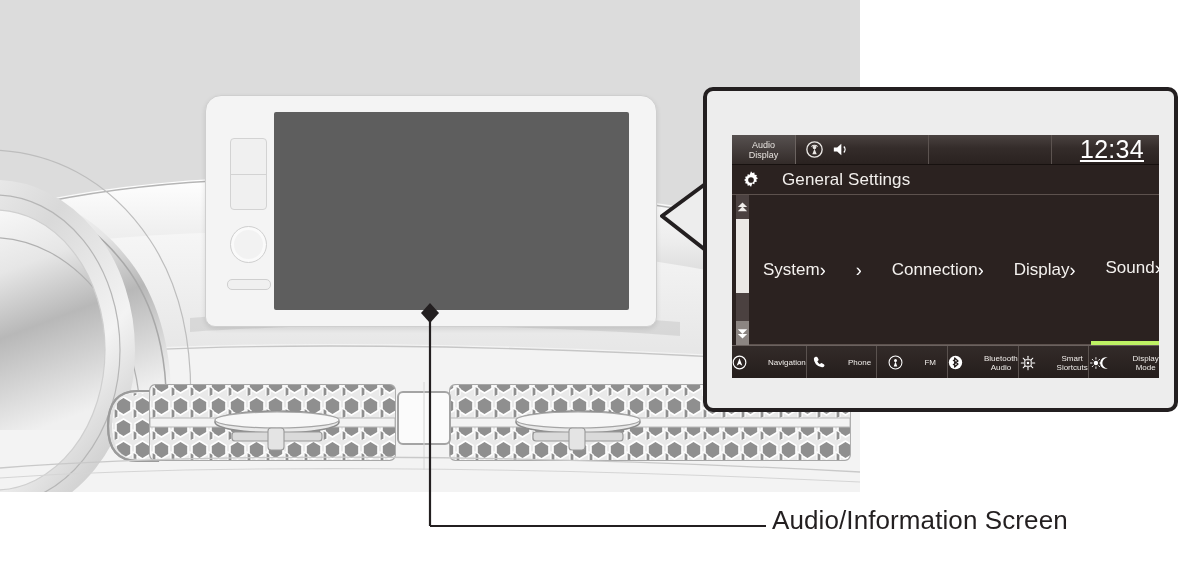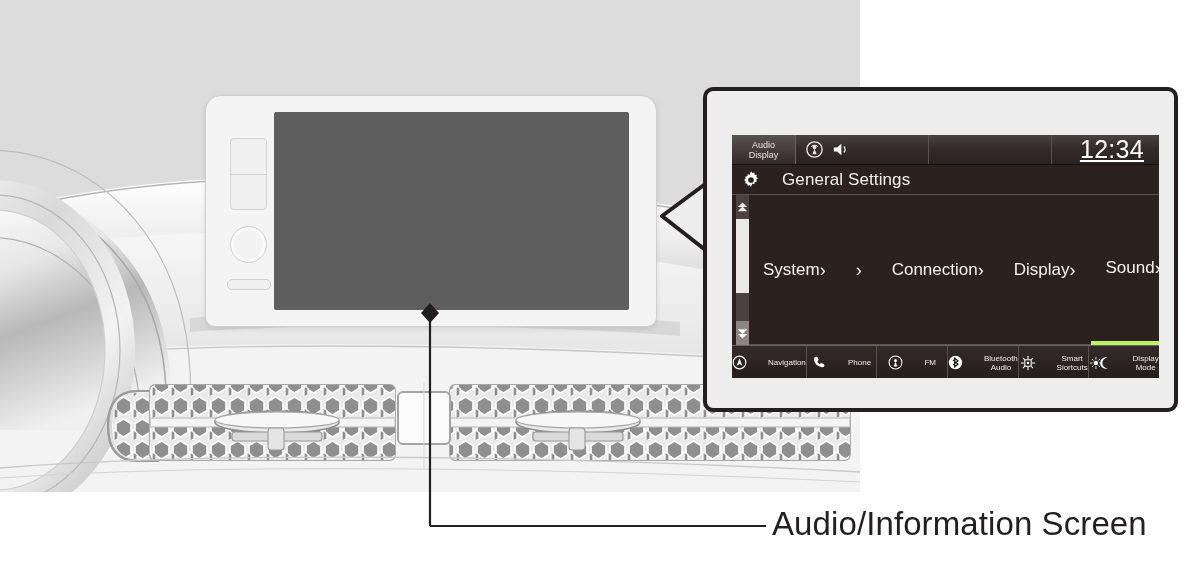--- a/index.html
+++ b/index.html
@@ -75,21 +75,21 @@
     background: #f0f0f0;
     border: 1px solid #cfcfcf;
     border-radius: 5px;
   }
 
   
   .leader { position: absolute; left: 0; top: 0; }
   .caption {
     position: absolute;
     left: 772px; top: 505px;
-    font-size: 33px;
+    font-size: 26px;
     color: #231f20;
     white-space: nowrap;
     letter-spacing: 0.1px;
   }
 
   
   .callout {
     position: absolute;
     left: 703px; top: 87px;
     width: 475px; height: 325px;

